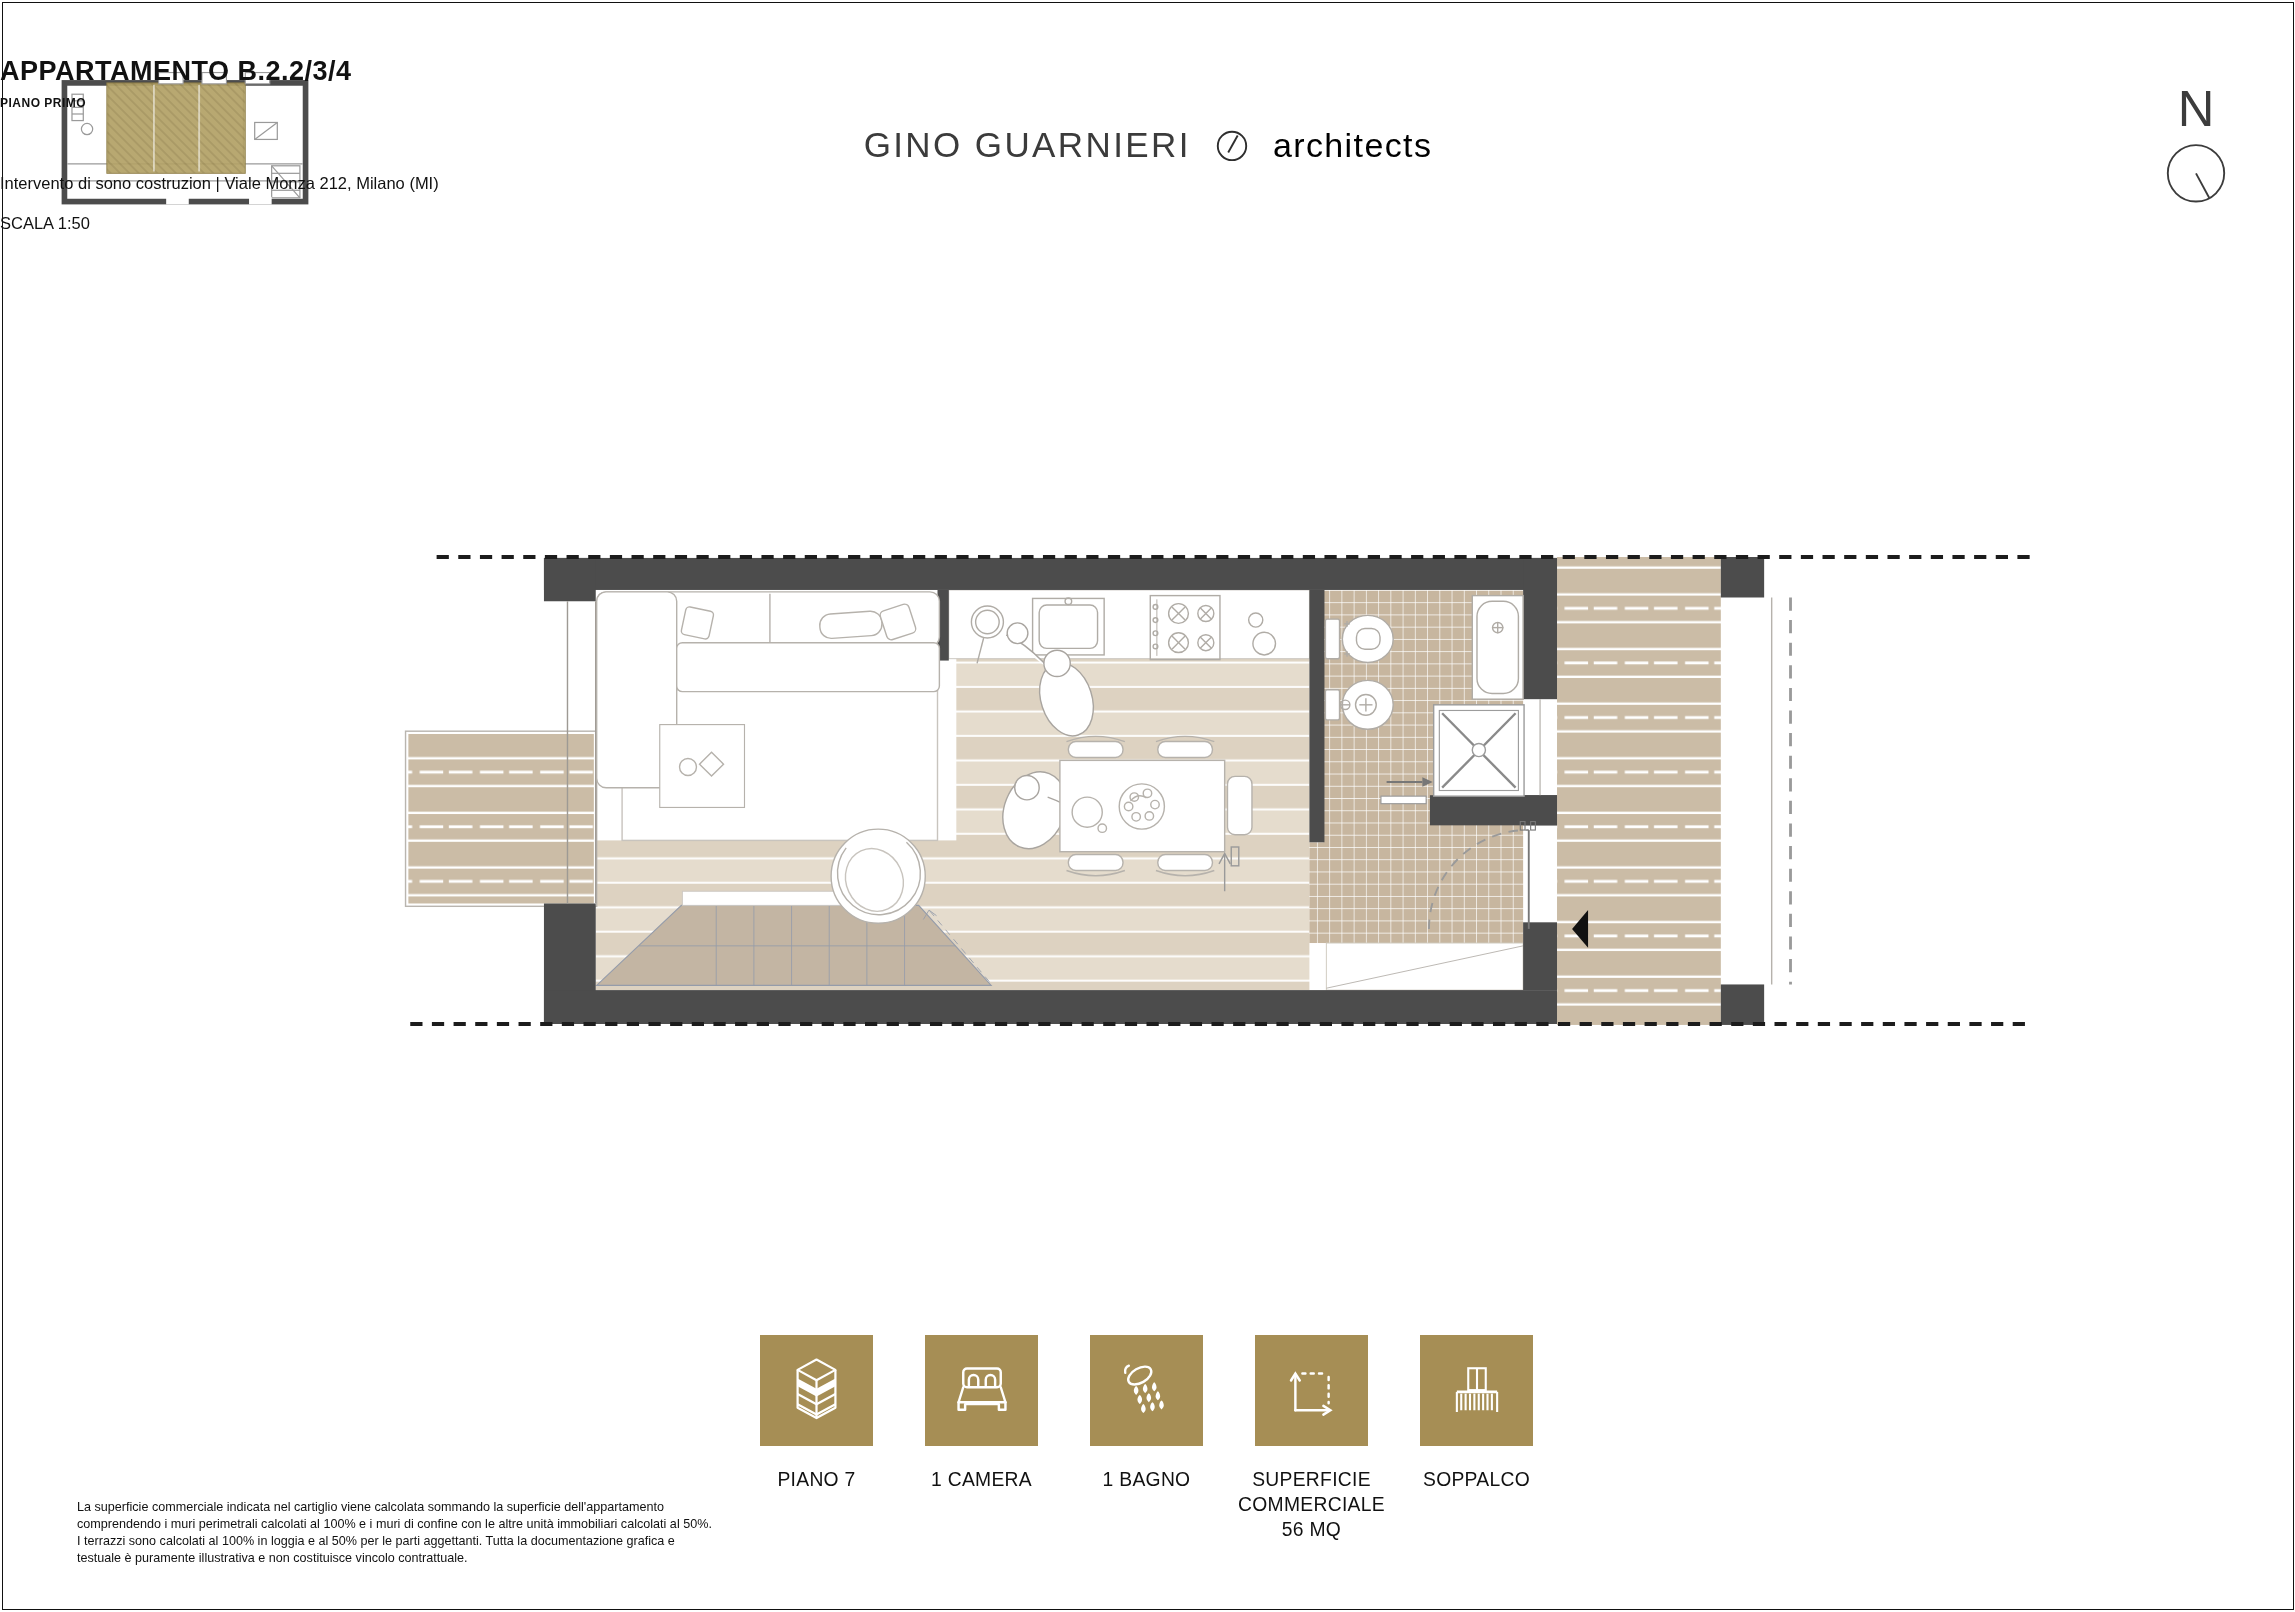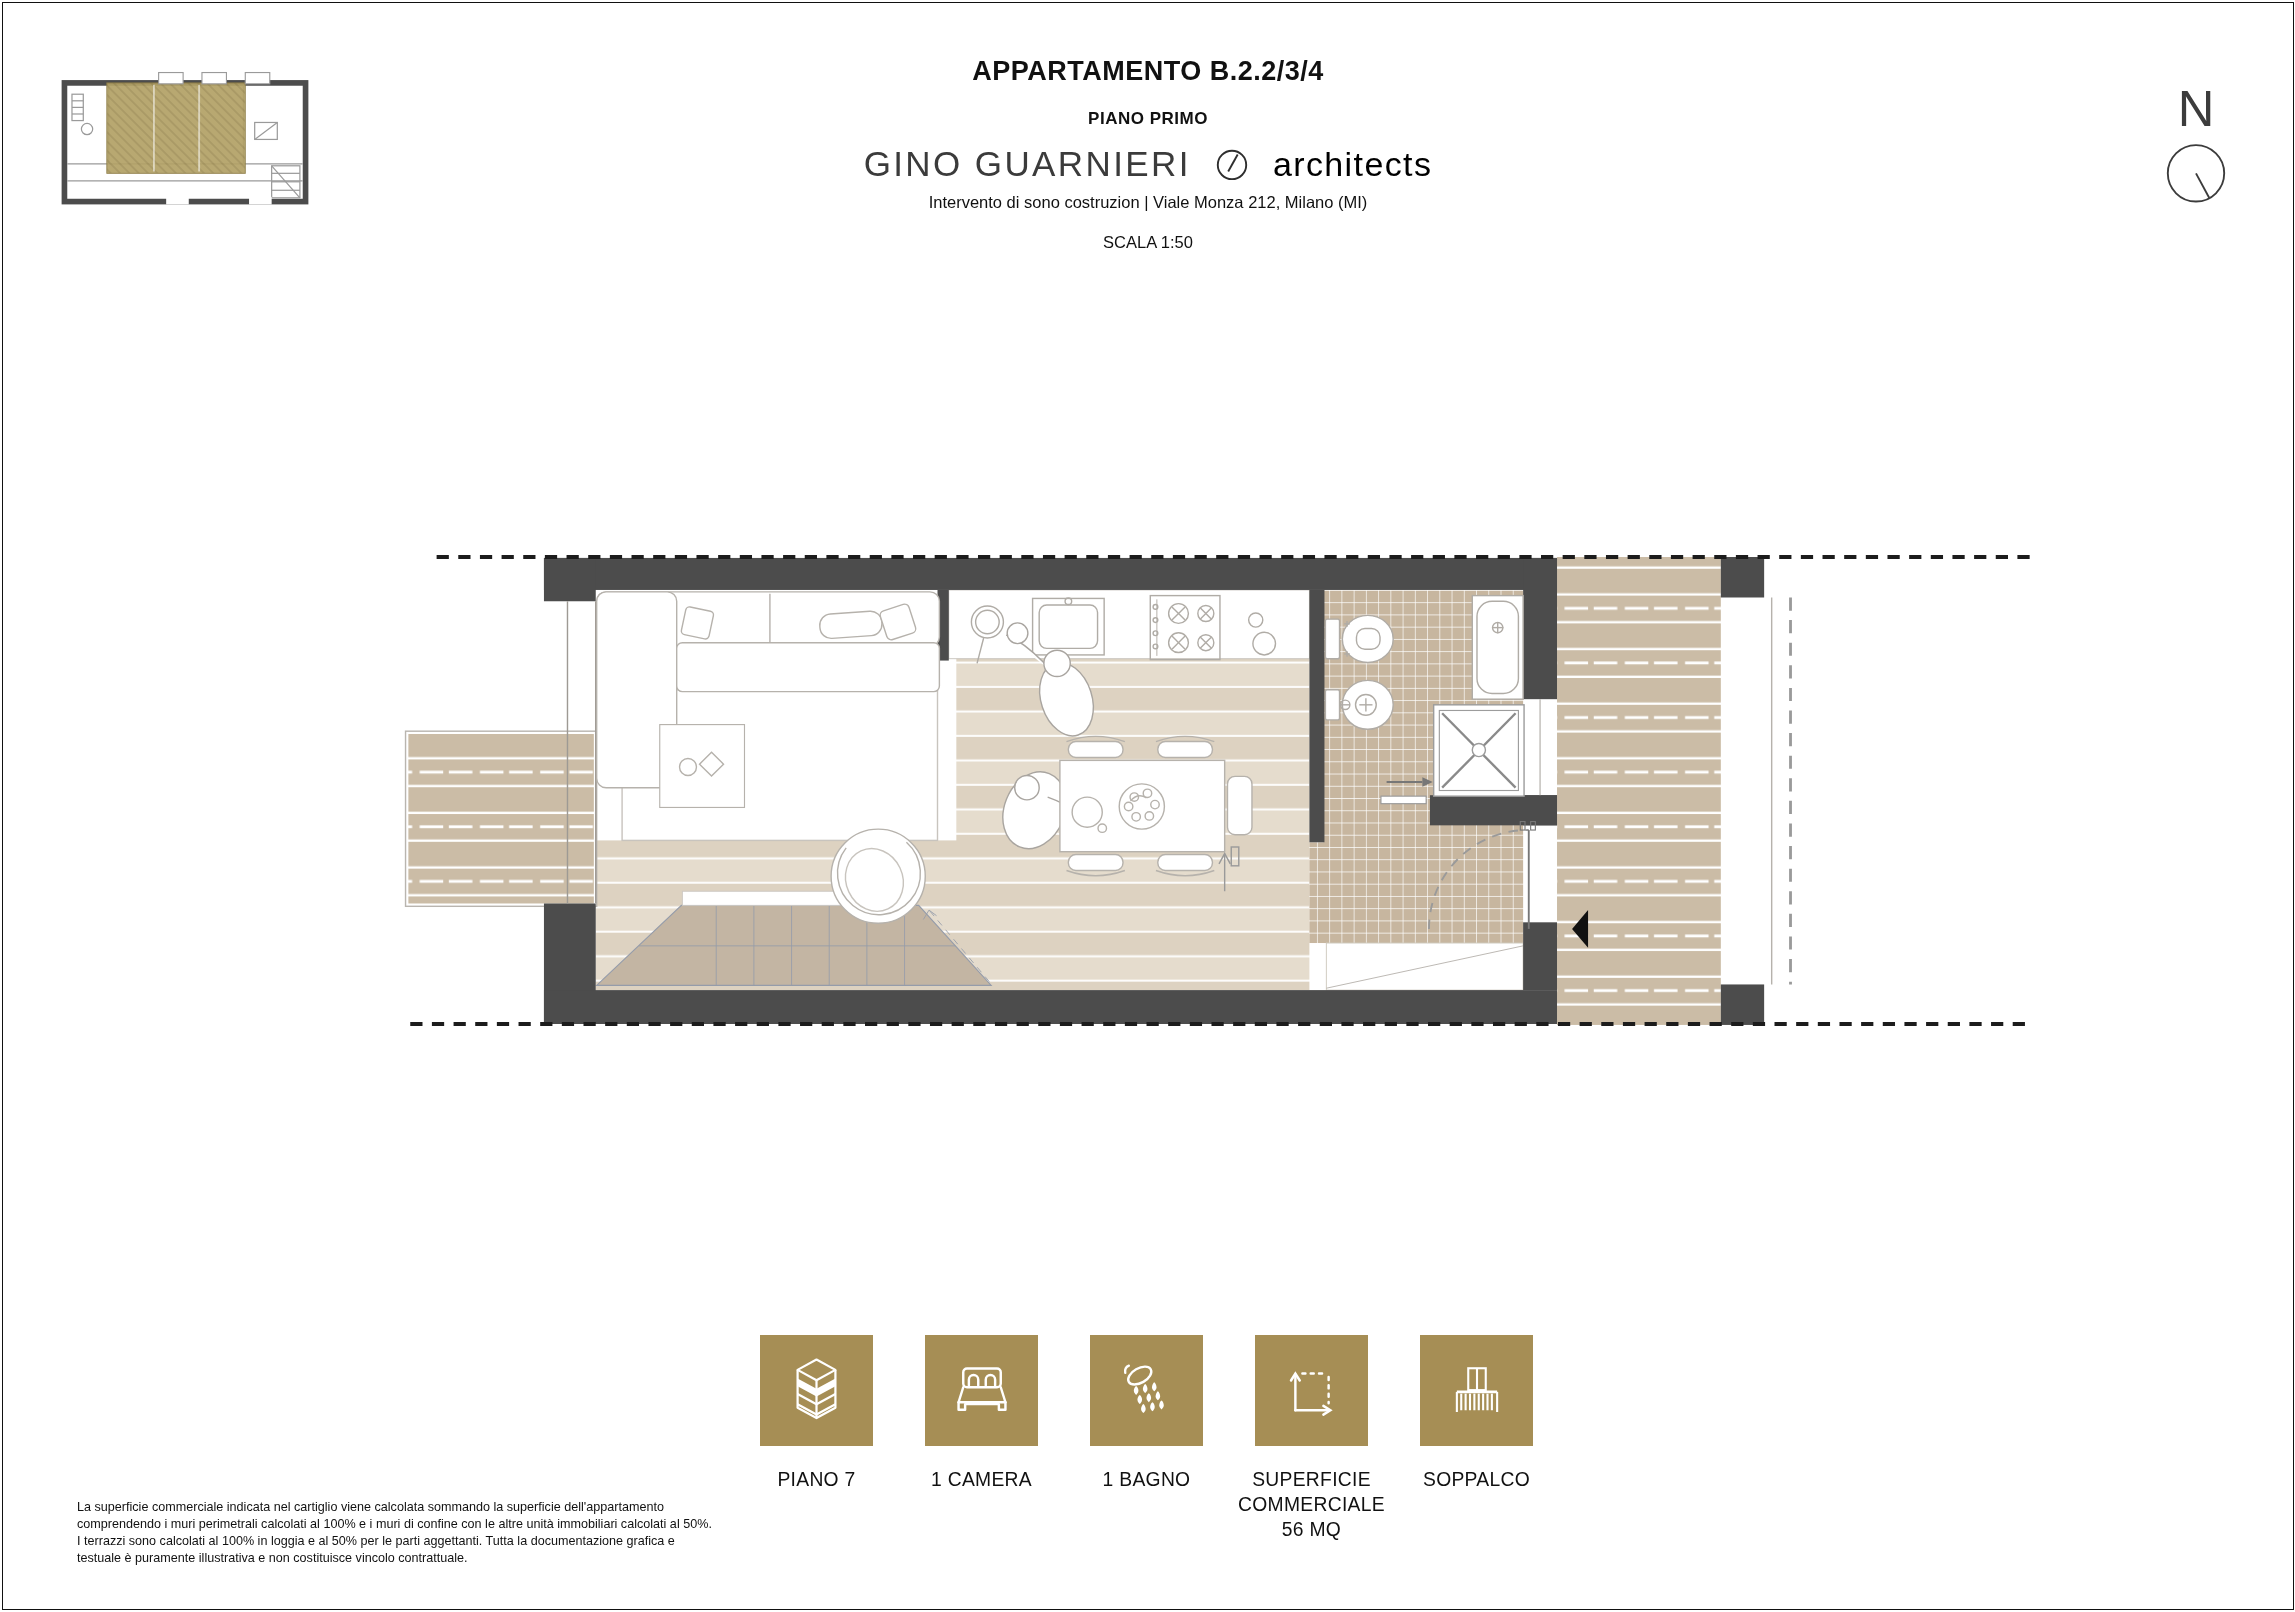--- a/index.html
+++ b/index.html
@@ -2,23 +2,23 @@
 <html style="font-size:15px"><head>
 <meta charset="utf-8">
 <style>
   html,body{margin:0;padding:0;background:#e8e8e8;}
   .page{
     position:relative;width:2296px;height:1612px;background:#ffffff;
     font-family:"Liberation Sans",sans-serif;overflow:hidden;
   }
   .page-border{position:absolute;left:1.9px;top:1.9px;right:1.9px;bottom:1.9px;border:1.9px solid #111;pointer-events:none;}
   
-  .header{position:absolute;left:0;right:0;top:56px;text-align:center;color:#111;}
+  .header{position:absolute;left:0;right:0;top:56px;color:#111;}
   .title{font-size:27px;font-weight:bold;letter-spacing:0.5px;}
-  .subtitle{font-size:17px;font-weight:bold;margin-top:22px;letter-spacing:0.5px;}
+  .subtitle{font-size:12px;font-weight:bold;margin-top:9px;letter-spacing:0.5px;}
   .logo{margin-top:15px;display:flex;align-items:center;justify-content:center;gap:23px;}
   .logo-name{font-size:35px;color:#3b3b3b;letter-spacing:2.4px;}
   .logo-suffix{font-size:34px;color:#000000;letter-spacing:1.4px;}
   .project{font-size:16.5px;margin-top:9.4px;color:#111;}
   .scale{font-size:16.5px;margin-top:21px;color:#111;}
   
   .north{position:absolute;left:2149px;top:79px;width:94px;height:137px;}
   
   .key-plan{position:absolute;left:53px;top:49px;}
   

